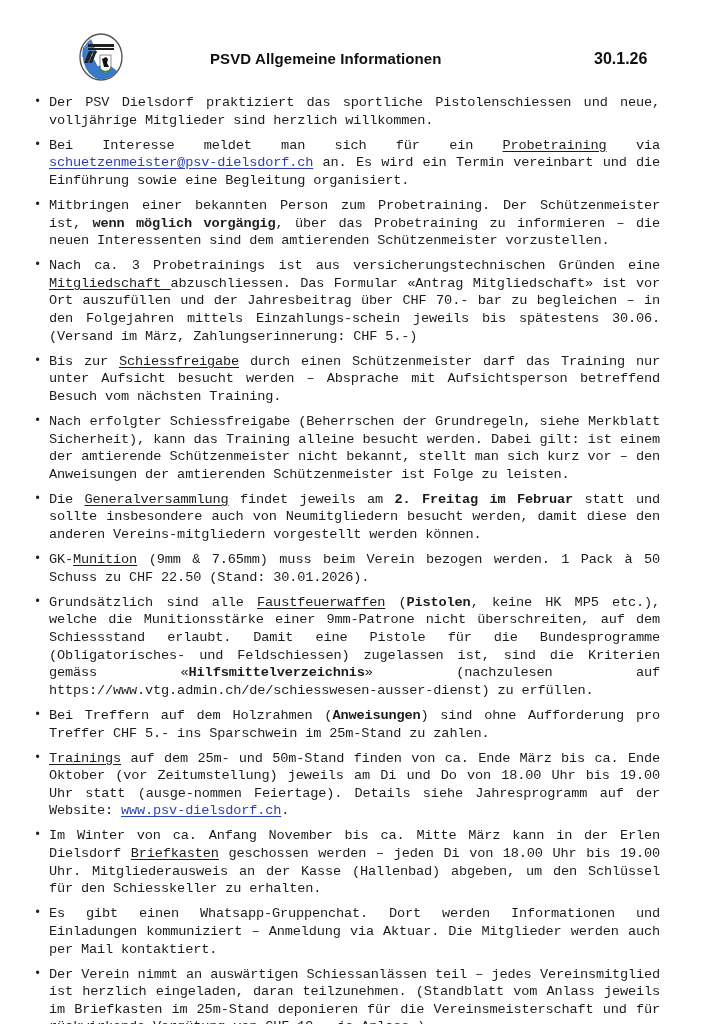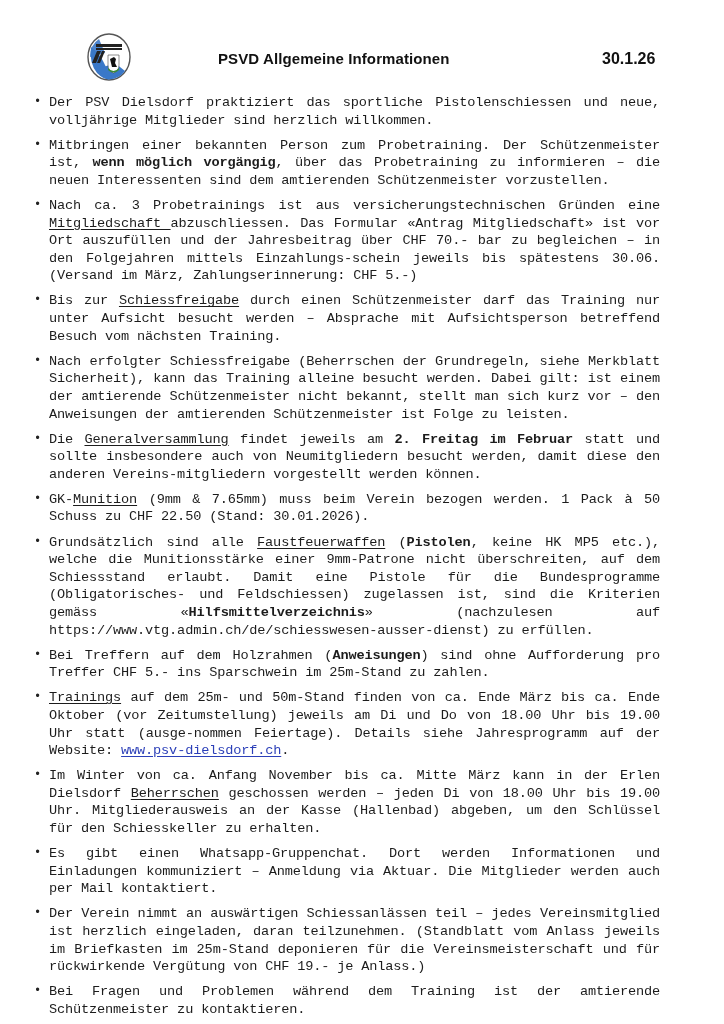--- a/index.html
+++ b/index.html
@@ -10,21 +10,21 @@
     body {
       width: 724px;
       height: 1024px;
       position: relative;
       overflow: hidden;
       font-family: "Liberation Sans", sans-serif;
       color: #1a1a1a;
     }
     .header {
       position: absolute;
-      left: 12px;
+      left: 4px;
       top: 0;
       width: 620px;
       height: 100px;
     }
     .logo {
       position: absolute;
       left: 73px;
       top: 33px;
       width: 48px;
       height: 48px;
@@ -104,27 +104,28 @@
       <path d="M23 35 Q28.5 41 34 35 L34 37 Q28.5 42 23 37 Z" fill="#3a8a3a"></path>
     </svg>
   </div>
   <div class="doc-title">PSVD Allgemeine Informationen</div>
   <div class="doc-date">30.1.26</div>
 </div>
 
 <div class="content">
   <ul class="info-list" id="info-list">
       <li><span>Der PSV Dielsdorf praktiziert das sportliche Pistolenschiessen und neue, volljährige Mitglieder sind herzlich willkommen.</span></li>
+      <li><span>Bei Interesse meldet man sich für ein </span><span class="seg-underline">Probetraining</span><span> via </span><a class="seg-link" style="color: rgb(43, 63, 184);">schuetzenmeister@psv-dielsdorf.ch</a><span> an. Es wird ein Termin vereinbart und die Einführung sowie eine Begleitung organisiert.</span></li>
       <li><span>Mitbringen einer bekannten Person zum Probetraining. Der Schützenmeister ist, </span><span class="seg-bold">wenn möglich vorgängig</span><span>, über das Probetraining zu informieren – die neuen Interessenten sind dem amtierenden Schützenmeister vorzustellen.</span></li>
       <li><span>Nach ca. 3 Probetrainings ist aus versicherungstechnischen Gründen eine </span><span class="seg-underline">Mitgliedschaft </span><span>abzuschliessen. Das Formular «Antrag Mitgliedschaft» ist vor Ort auszufüllen und der Jahresbeitrag über CHF 70.- bar zu begleichen – in den Folgejahren mittels Einzahlungs-schein jeweils bis spätestens 30.06. (Versand im März, Zahlungserinnerung: CHF 5.-)</span></li>
       <li><span>Bis zur </span><span class="seg-underline">Schiessfreigabe</span><span> durch einen Schützenmeister darf das Training nur unter Aufsicht besucht werden – Absprache mit Aufsichtsperson betreffend Besuch vom nächsten Training.</span></li>
       <li><span>Nach erfolgter Schiessfreigabe (Beherrschen der Grundregeln, siehe Merkblatt Sicherheit), kann das Training alleine besucht werden. Dabei gilt: ist einem der amtierende Schützenmeister nicht bekannt, stellt man sich kurz vor – den Anweisungen der amtierenden Schützenmeister ist Folge zu leisten.</span></li>
       <li><span>Die </span><span class="seg-underline">Generalversammlung</span><span> findet jeweils am </span><span class="seg-bold">2. Freitag im Februar</span><span> statt und sollte insbesondere auch von Neumitgliedern besucht werden, damit diese den anderen Vereins-mitgliedern vorgestellt werden können.</span></li>
       <li><span>GK-</span><span class="seg-underline">Munition</span><span> (9mm &amp; 7.65mm) muss beim Verein bezogen werden. 1 Pack à 50 Schuss zu CHF 22.50 (Stand: 30.01.2026).</span></li>
       <li><span>Grundsätzlich sind alle </span><span class="seg-underline">Faustfeuerwaffen</span><span> (</span><span class="seg-bold">Pistolen</span><span>, keine HK MP5 etc.), welche die Munitionsstärke einer 9mm-Patrone nicht überschreiten, auf dem Schiessstand erlaubt. Damit eine Pistole für die Bundesprogramme (Obligatorisches- und Feldschiessen) zugelassen ist, sind die Kriterien gemäss «</span><span class="seg-bold">Hilfsmittelverzeichnis</span><span>» (nachzulesen auf https://www.vtg.admin.ch/de/schiesswesen-ausser-dienst) zu erfüllen.</span></li>
       <li><span>Bei Treffern auf dem Holzrahmen (</span><span class="seg-bold">Anweisungen</span><span>) sind ohne Aufforderung pro Treffer CHF 5.- ins Sparschwein im 25m-Stand zu zahlen.</span></li>
       <li><span class="seg-underline">Trainings</span><span> auf dem 25m- und 50m-Stand finden von ca. Ende März bis ca. Ende Oktober (vor Zeitumstellung) jeweils am Di und Do von 18.00 Uhr bis 19.00 Uhr statt (ausge-nommen Feiertage). Details siehe Jahresprogramm auf der Website: </span><a class="seg-link" style="color: rgb(43, 63, 184);">www.psv-dielsdorf.ch</a><span>.</span></li>
-      <li><span>Im Winter von ca. Anfang November bis ca. Mitte März kann in der Erlen Dielsdorf </span><span class="seg-underline">Beherrschen</span><span> geschossen werden – jeden Di von 18.00 Uhr bis 19.00 Uhr. Mitgliederausweis an der Kasse (Hallenbad) abgeben, um den Schlüssel für den Schiesskeller zu erhalten.</span></li>
+      <li><span>Im Winter von ca. Anfang November bis ca. Mitte März kann in der Erlen Dielsdorf </span><span class="seg-underline">Briefkasten</span><span> geschossen werden – jeden Di von 18.00 Uhr bis 19.00 Uhr. Mitgliederausweis an der Kasse (Hallenbad) abgeben, um den Schlüssel für den Schiesskeller zu erhalten.</span></li>
       <li><span>Es gibt einen Whatsapp-Gruppenchat. Dort werden Informationen und Einladungen kommuniziert – Anmeldung via Aktuar. Die Mitglieder werden auch per Mail kontaktiert.</span></li>
       <li><span>Der Verein nimmt an auswärtigen Schiessanlässen teil – jedes Vereinsmitglied ist herzlich eingeladen, daran teilzunehmen. (Standblatt vom Anlass jeweils im Briefkasten im 25m-Stand deponieren für die Vereinsmeisterschaft und für rückwirkende Vergütung von CHF 19.- je Anlass.)</span></li>
       <li><span>Bei Fragen und Problemen während dem Training ist der amtierende Schützenmeister zu kontaktieren.</span></li>
     </ul>
 </div>
 
 </body></html>

